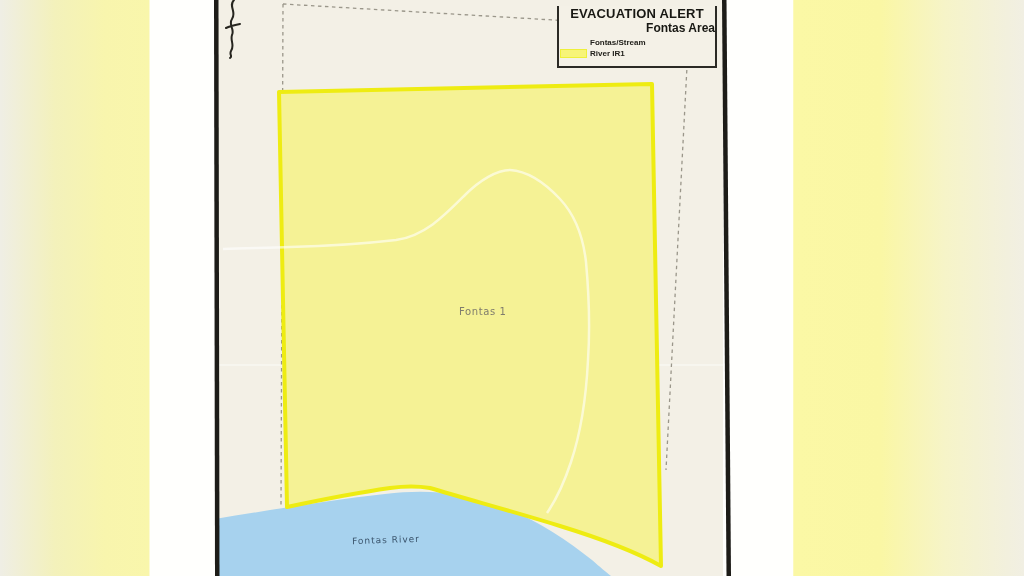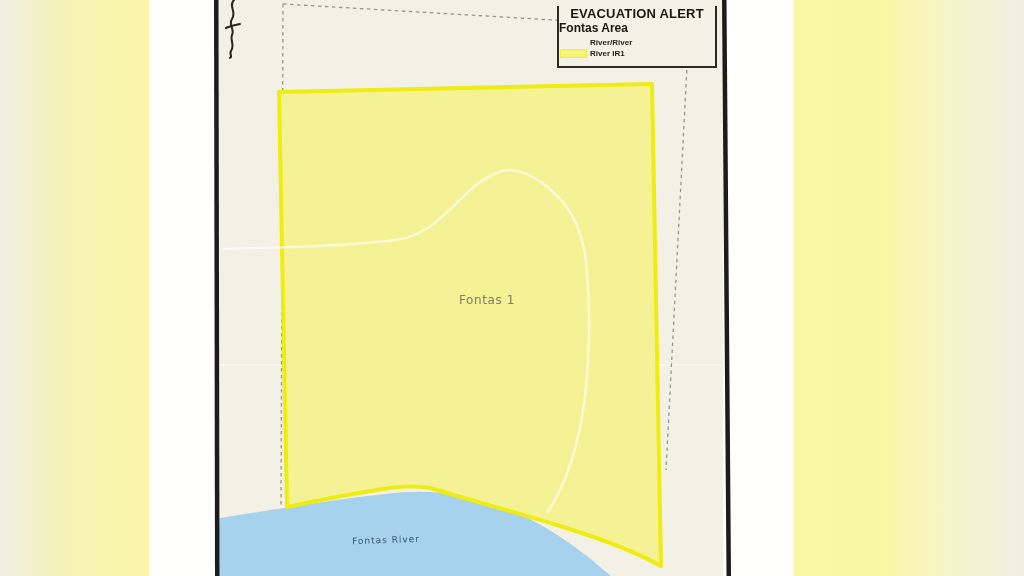--- a/index.html
+++ b/index.html
@@ -25,35 +25,35 @@
   .legend{
     position:absolute;left:557px;top:0;width:160px;height:62px;
     background:#f4f1e7;border:2px solid #2b2a25;border-top:none;
     box-sizing:border-box;color:#181813;margin-top:6px;
   }
   .legend-title{
     font-size:13px;font-weight:bold;text-align:center;letter-spacing:.2px;
     line-height:14px;margin-top:1px;white-space:nowrap;
   }
   .legend-subtitle{
-    font-size:12px;font-weight:bold;text-align:left;line-height:14px;
+    font-size:12px;font-weight:bold;text-align:right;line-height:14px;
   }
   .legend-rows{position:relative;margin-top:2px;}
   .legend-row{position:relative;height:11px;padding-left:31px;
     font-size:8px;font-weight:bold;line-height:11px;color:#23221d;}
   .legend-swatch{
     position:absolute;left:1px;top:1px;width:27px;height:9px;
     border:1px solid #eef03a;box-sizing:border-box;
   }
   .symbol-slot{position:absolute;left:1px;top:1px;width:27px;height:9px;}
 
   
   .map-label{position:absolute;white-space:nowrap;}
   .label-fontas1{
-    left:459px;top:293px;font-size:12px;color:#7f7c6d;letter-spacing:.6px;
+    left:459px;top:306px;font-size:10px;color:#7f7c6d;letter-spacing:.6px;
     font-family:"DejaVu Sans",sans-serif;
   }
   .label-river{
     left:352px;top:535px;font-size:9px;color:#3c566e;letter-spacing:1px;
     transform:rotate(-2deg);font-family:"DejaVu Sans",sans-serif;
   }
 </style>
 </head>
 <body>
 
@@ -91,21 +91,21 @@
              C230,41 235,45 231,51 C229,55 233,56 230,58
              M226,28 C230,26 235,25 240,24" fill="none" stroke="#26251f" stroke-width="2" stroke-linecap="round"></path>
   </svg>
 
   <div class="legend">
     <div class="legend-title">EVACUATION ALERT</div>
     <div class="legend-subtitle">Fontas Area</div>
     <div class="legend-rows">
       <div class="legend-row">
         <span class="symbol-slot"></span>
-        <span>River/River</span>
+        <span>Fontas/Stream</span>
       </div>
       <div class="legend-row">
         <span class="legend-swatch" style="background: rgb(247, 244, 120);"></span>
         <span>River IR1</span>
       </div>
     </div>
   </div>
 
   <div class="map-label label-fontas1">Fontas 1</div>
   <div class="map-label label-river">Fontas River</div>

